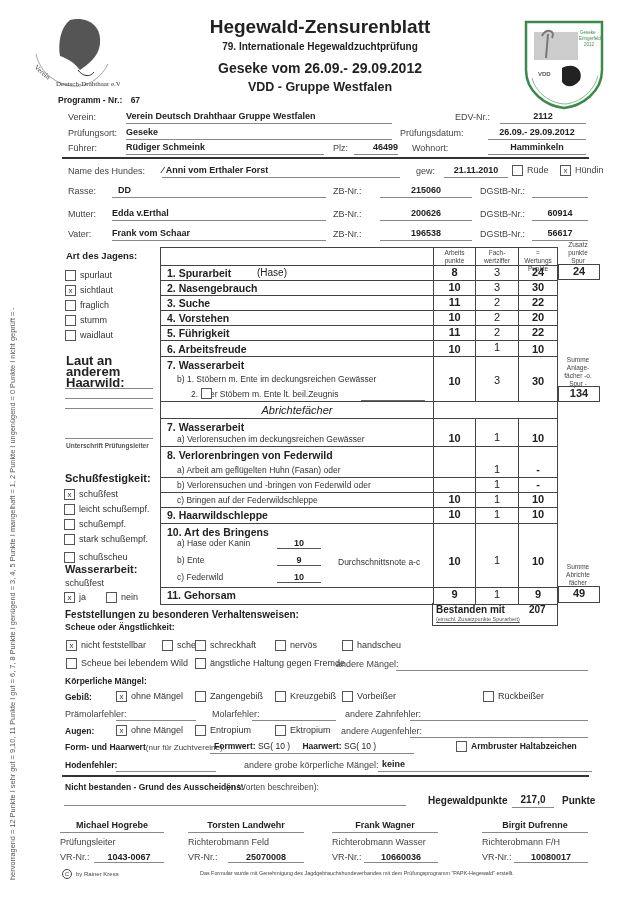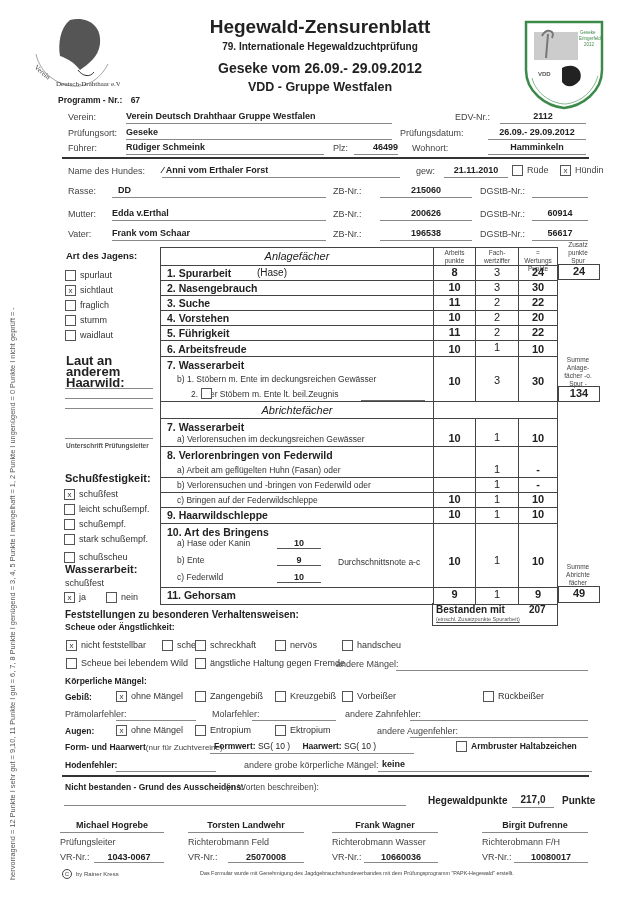--- a/index.html
+++ b/index.html
@@ -145,21 +145,20 @@
 <div class="abs" style="left:64px;top:592px;font-size:9px;color:#333;">
   <span class="cb">x</span><span>ja</span>
 </div>
 <div class="abs" style="left:106px;top:592px;font-size:9px;color:#333;">
   <span class="cb"></span><span>nein</span>
 </div>
 
 <div class="tbl" style="height:356px;">
 
   <div class="row" style="top:0;height:17px;border-top:none;">
-    <div style="position:absolute;left:0;width:272px;text-align:center;top:2px;font-style:italic;font-size:11px;">Anlagefächer</div>
     <div class="cell c1 small" style="padding:1px 4px 0;">Arbeits punkte</div>
     <div class="cell c2 small" style="padding:1px 4px 0;">Fach-wertziffer</div>
     <div class="cell c3 small" style="padding:1px 3px 0;">= Wertungs Punkte</div>
   </div>
 
   <div class="row" style="top:17px;height:15px;">
     <span class="rl" style="top:1px;">1. Spurarbeit</span>
     <span style="position:absolute;left:96px;top:1px;font-size:10px;">(Hase)</span>
     <div class="cell c1 num">8</div>
     <div class="cell c2 fw">3</div>
@@ -302,21 +301,21 @@
 <div class="abs line" style="left:116px;top:708px;width:80px;height:12px;"></div>
 <div class="abs lbl" style="left:212px;top:709px;">Molarfehler:</div>
 <div class="abs line" style="left:252px;top:708px;width:84px;height:12px;"></div>
 <div class="abs lbl" style="left:345px;top:709px;">andere Zahnfehler:</div>
 <div class="abs line" style="left:410px;top:708px;width:178px;height:12px;"></div>
 
 <div class="abs b" style="left:65px;top:726px;font-size:8.5px;">Augen:</div>
 <div class="abs" style="left:116px;top:725px;color:#333;"><span class="cb">x</span><span>ohne Mängel</span></div>
 <div class="abs" style="left:195px;top:725px;color:#333;"><span class="cb"></span><span>Entropium</span></div>
 <div class="abs" style="left:275px;top:725px;color:#333;"><span class="cb"></span><span>Ektropium</span></div>
-<div class="abs lbl" style="left:341px;top:726px;margin-left:36px;">andere Augenfehler:</div>
+<div class="abs lbl" style="left:341px;top:726px;">andere Augenfehler:</div>
 <div class="abs line" style="left:410px;top:725px;width:178px;height:12px;"></div>
 
 <div class="abs" style="left:65px;top:742px;font-size:8.5px;">
   <span class="b">Form- und Haarwert</span><span style="color:#444;font-size:8px;">(nur für Zuchtvereine):</span>
 </div>
 <div class="abs line" style="left:210px;top:741px;width:204px;height:12px;font-size:8.5px;">
   <span class="b" style="margin-left:4px;">Formwert:</span>
   <span>SG( 10 )</span>
   <span class="b" style="margin-left:10px;">Haarwert:</span>
   <span>SG( 10 )</span>

